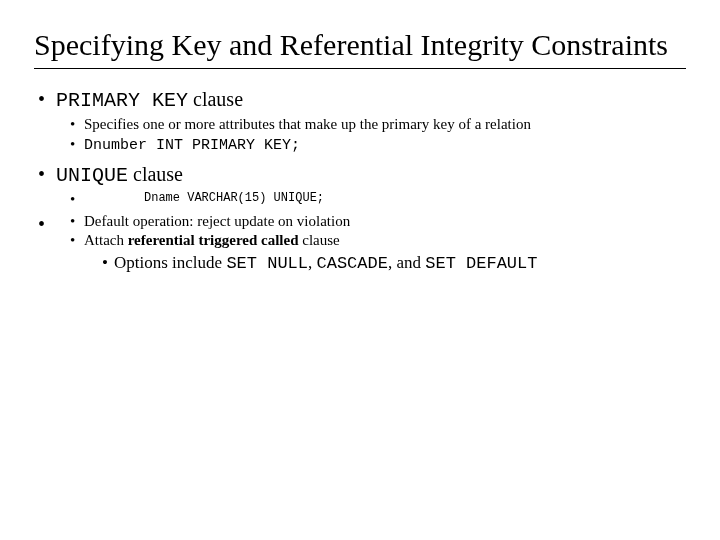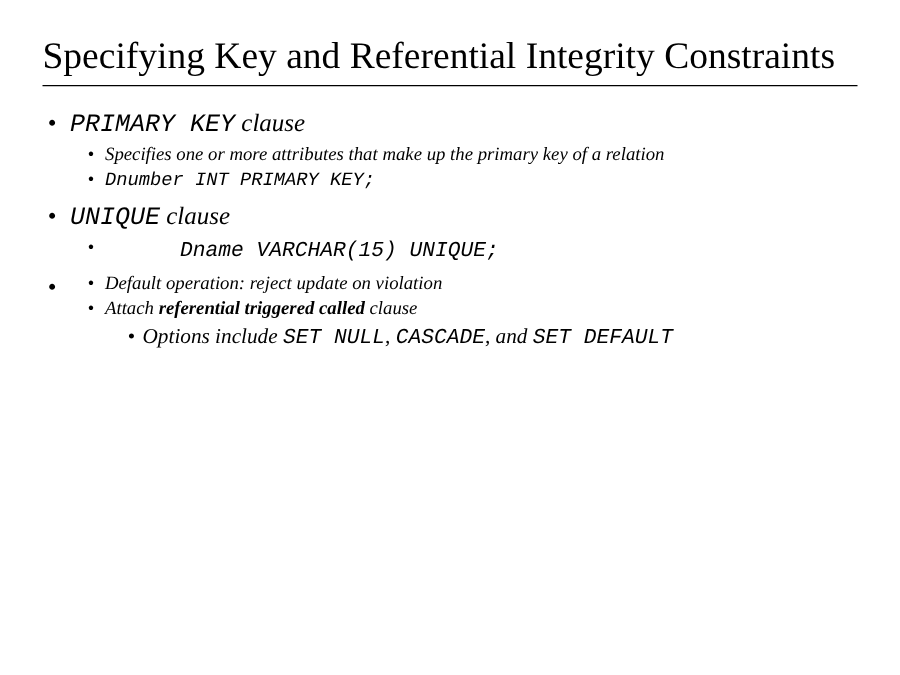--- a/index.html
+++ b/index.html
@@ -25,21 +25,20 @@
     border-top: 1.5px solid #000;
     margin: 0 0 18px 0;
   }
   ul {
     list-style: none;
     margin: 0;
     padding: 0;
   }
   .lvl1 {
     margin-left: 4px;
-    font-style: italic;
   }
   .lvl1 > li {
     position: relative;
     padding-left: 18px;
     font-size: 20px;
     margin-bottom: 2px;
     line-height: 1.25;
   }
   .lvl1 > li::before {
     content: "•";
@@ -80,21 +79,21 @@
     content: "•";
     position: absolute;
     left: 0;
     top: 0;
   }
   .code {
     font-family: "Courier New", Courier, monospace;
   }
   .indent-block {
     margin-left: 60px;
-    font-size: 17px;
+    font-size: 12px;
     margin-top: 0;
     margin-bottom: 4px;
   }
   b, .bold { font-weight: bold; }
 </style>
 </head>
 <body>
 
 <div class="slide">
   <h1 class="title">Specifying Key and Referential Integrity Constraints</h1>

